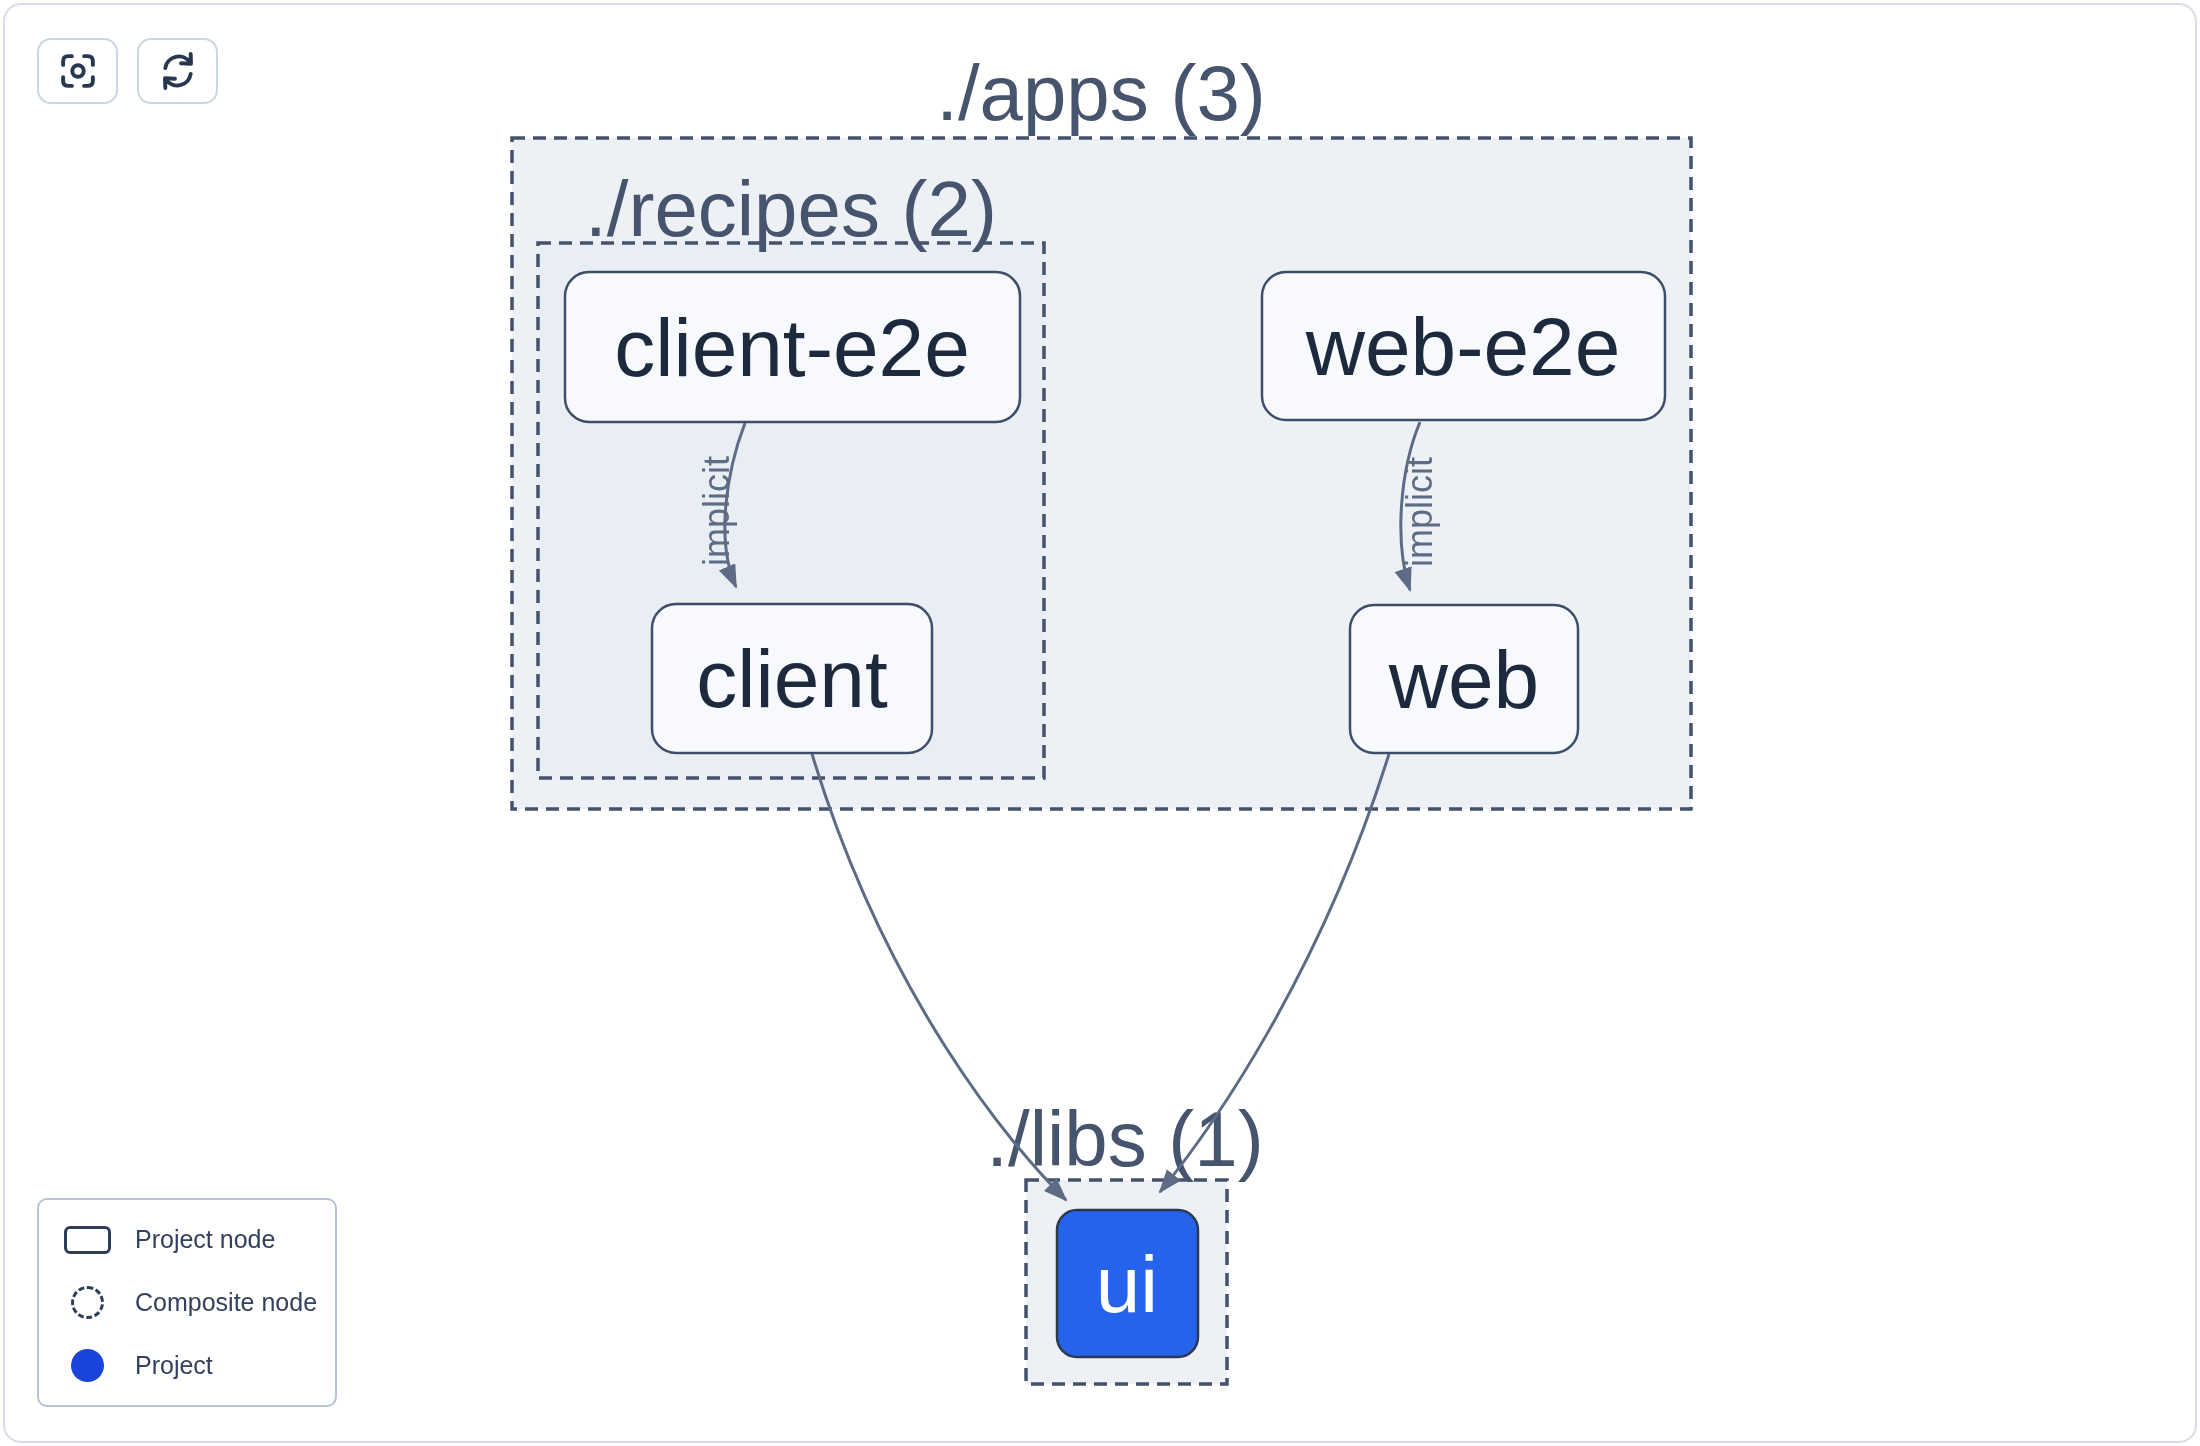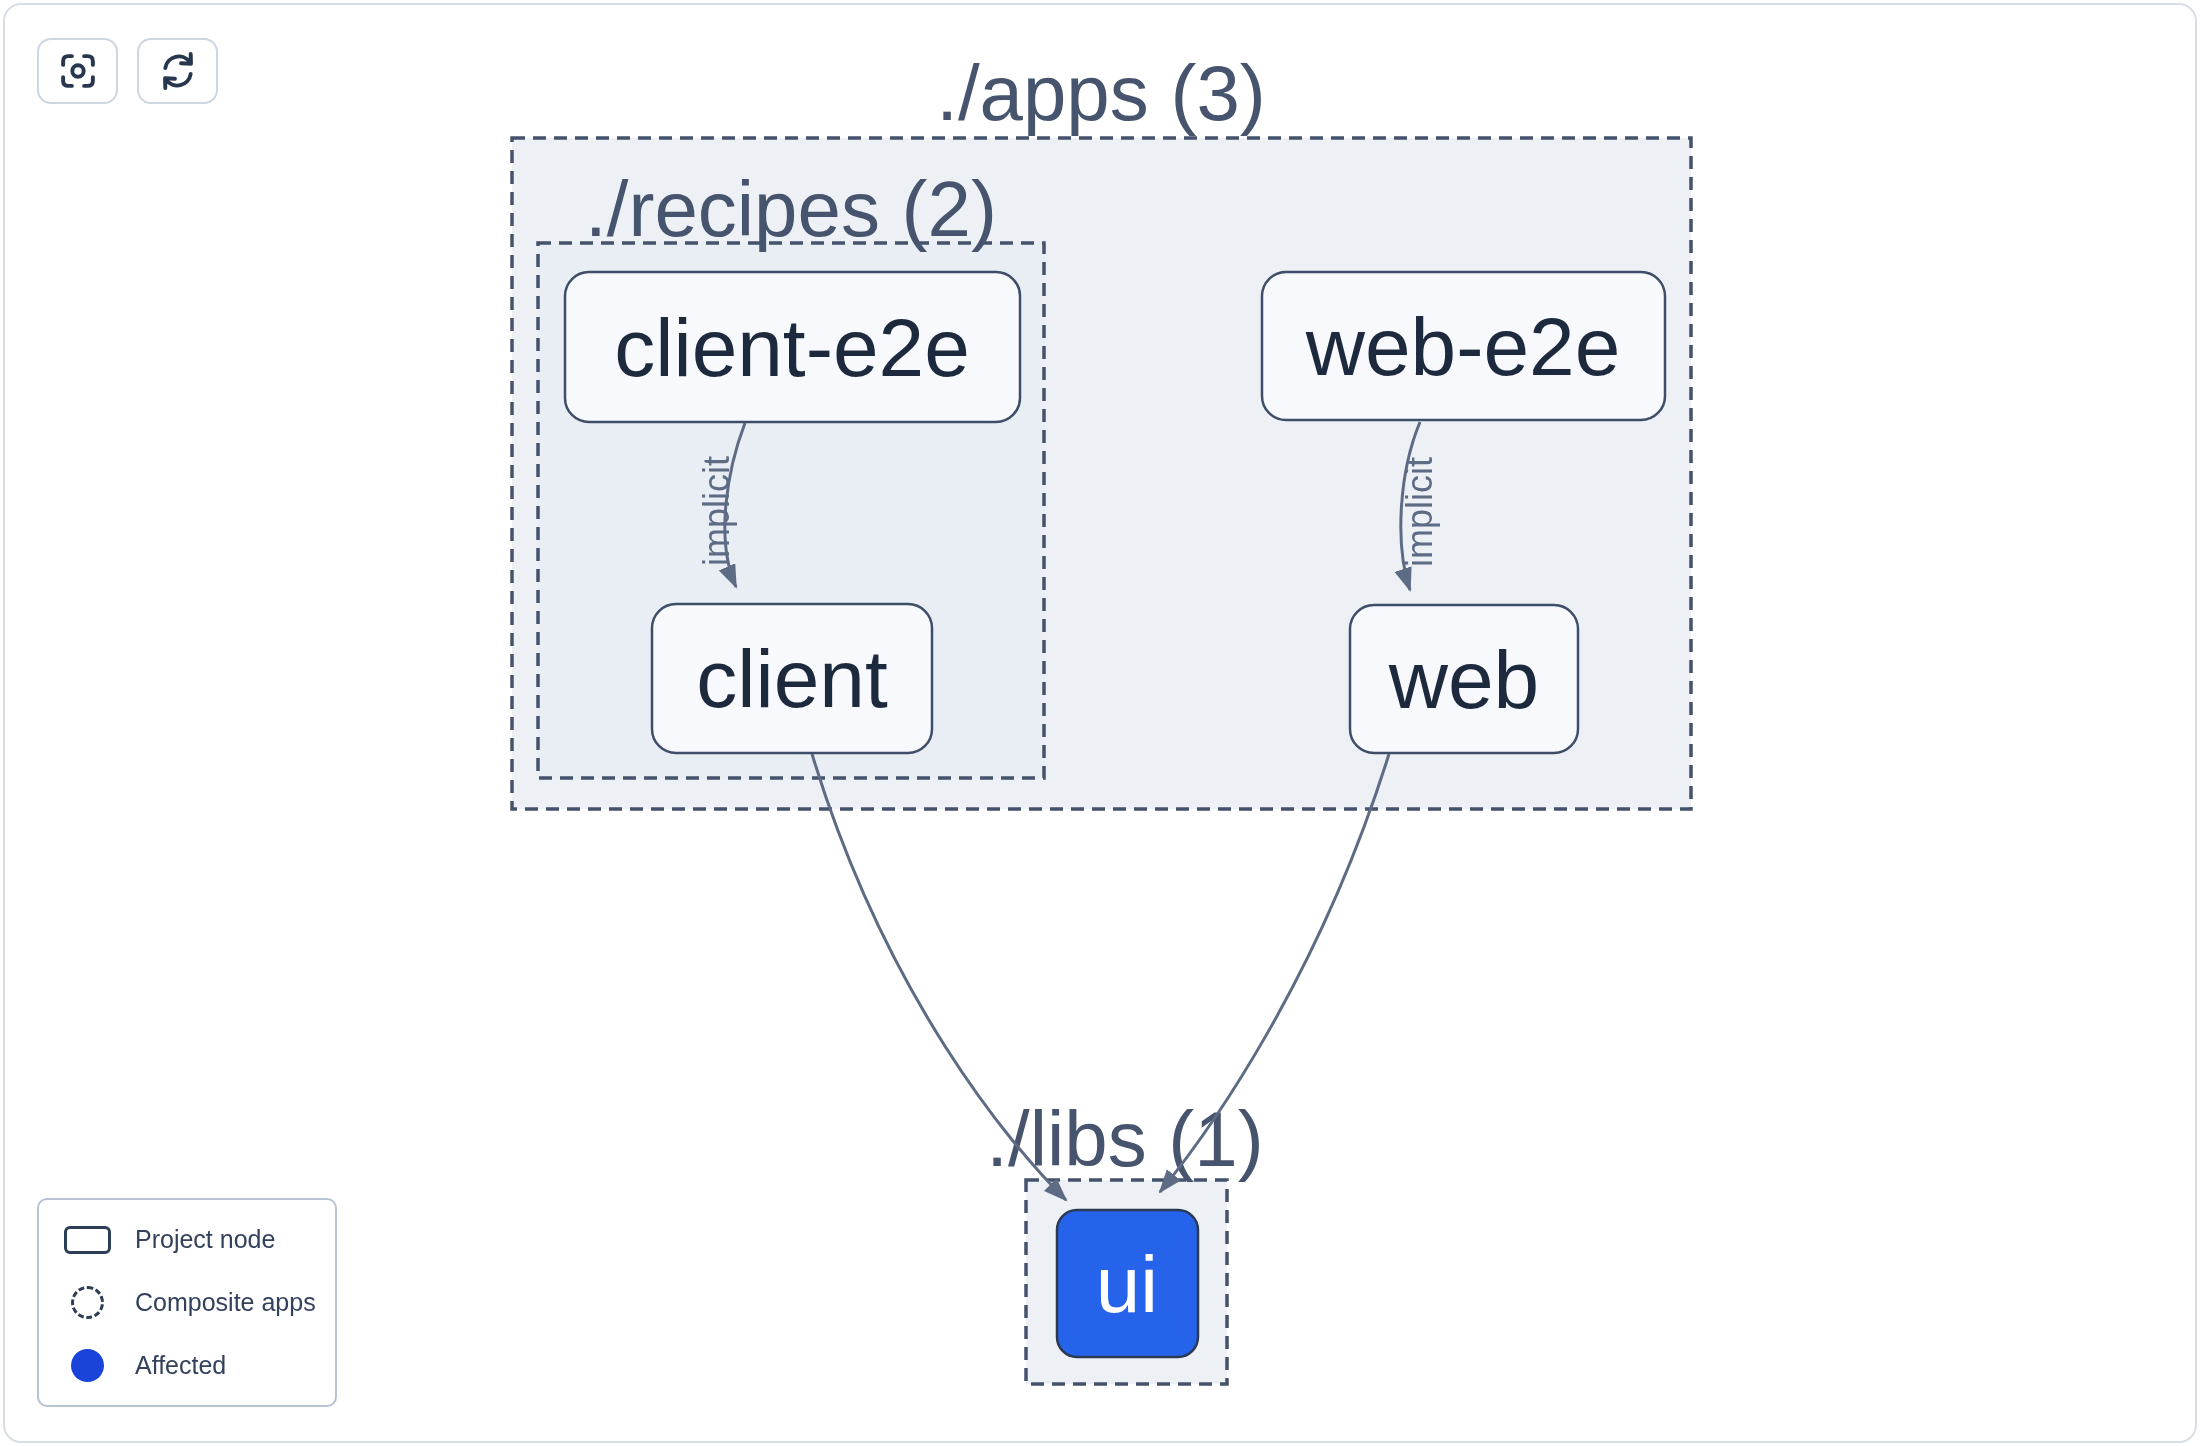--- a/index.html
+++ b/index.html
@@ -123,23 +123,23 @@
   <div class="legend-row">
     <div class="legend-swatch-cell">
         <div class="sw-project"></div>
       </div>
     <div class="legend-label">Project node</div>
   </div>
   <div class="legend-row">
     <div class="legend-swatch-cell">
         <div class="sw-composite"></div>
       </div>
-    <div class="legend-label">Composite apps</div>
+    <div class="legend-label">Composite node</div>
   </div>
   <div class="legend-row">
     <div class="legend-swatch-cell">
         <div class="sw-touched"></div>
       </div>
-    <div class="legend-label">Affected</div>
+    <div class="legend-label">Project</div>
   </div>
 </div>
 
 <div class="frame"></div>
 
 </body></html>

